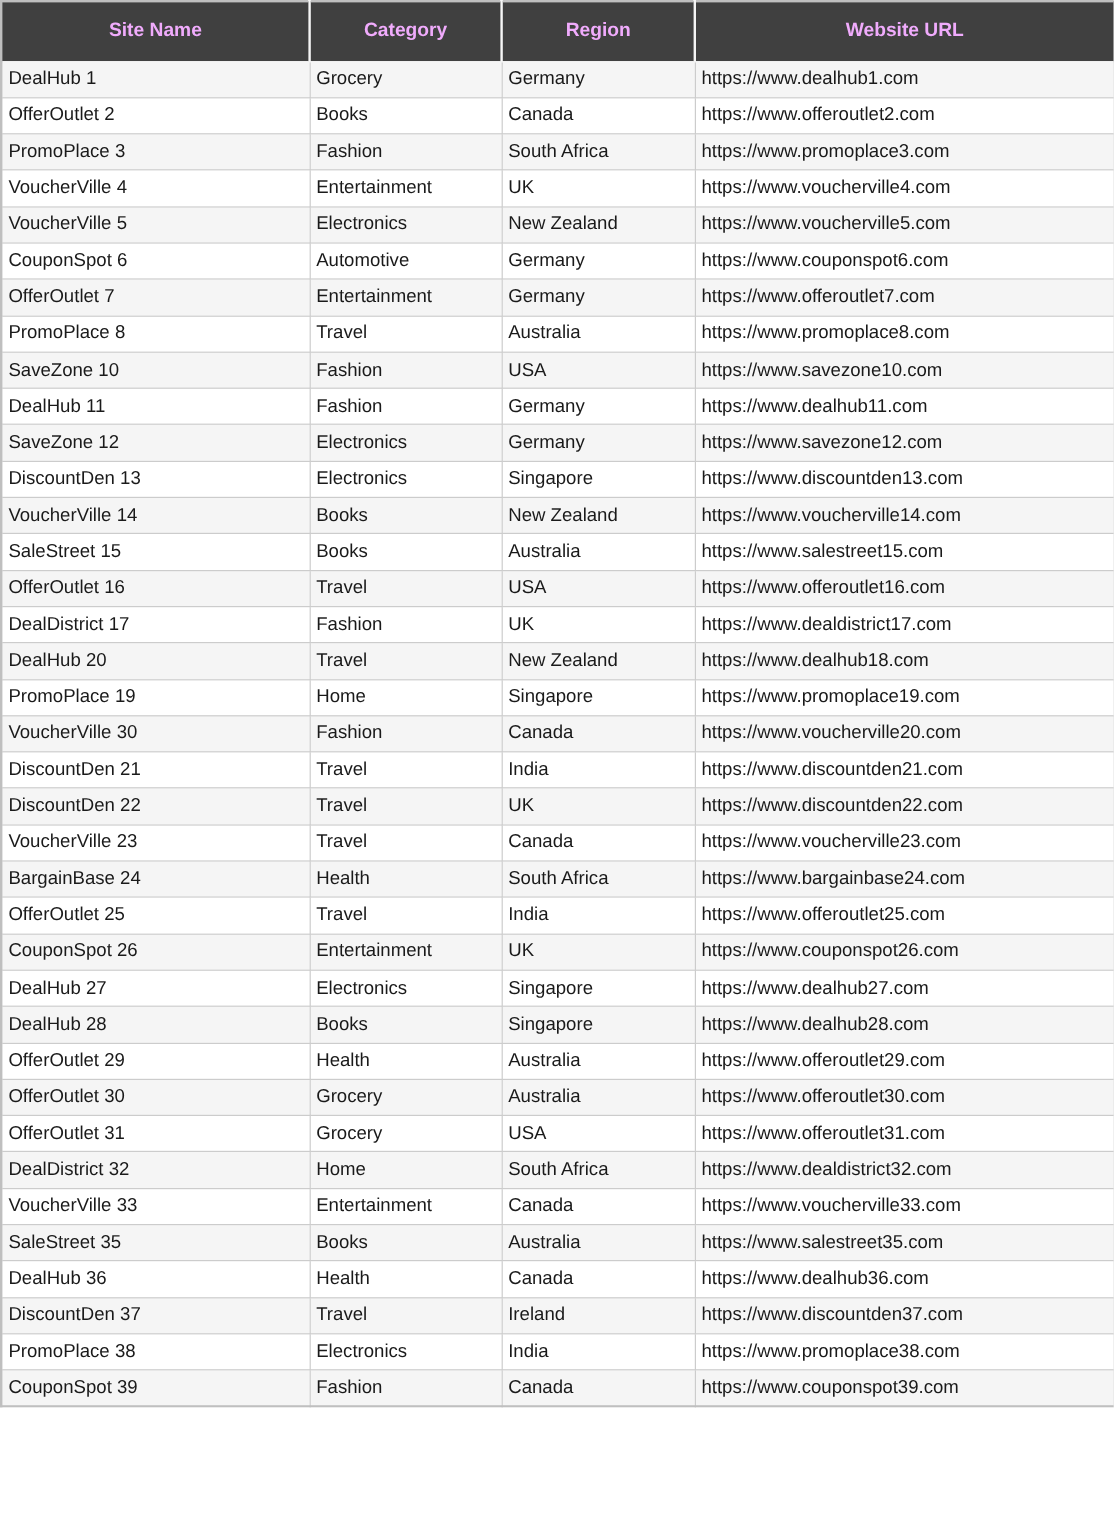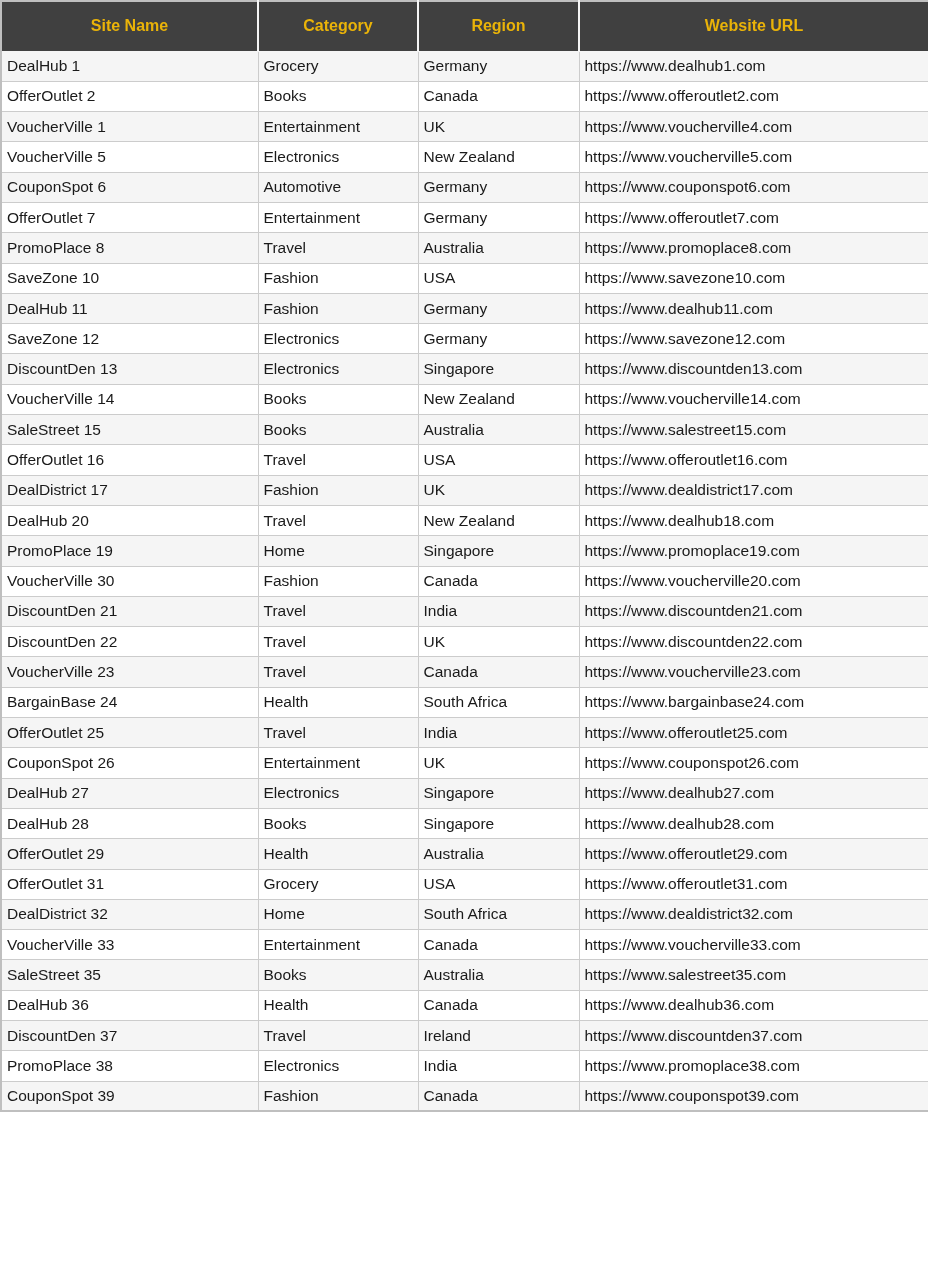--- a/index.html
+++ b/index.html
@@ -15,21 +15,21 @@
     border-collapse: collapse;
     table-layout: fixed;
     border: 2px solid #bfbfbf;
   }
   col.c-site     { width: 257px; }
   col.c-category { width: 160px; }
   col.c-region   { width: 161px; }
   col.c-url      { width: 350px; }
   thead th {
     background: #404040;
-    color: #eab308;
+    color: #f0abfc;
     font-weight: bold;
     font-size: 16px;
     text-align: center;
     vertical-align: middle;
     height: 50px;
     padding: 2px 6px;
     border-left: 2px solid #f5f5f5;
     border-bottom: 1px solid #f5f5f5;
   }
   thead th:first-child { border-left: none; }
@@ -71,21 +71,27 @@
     <td>Germany</td>
     <td>https://www.dealhub1.com</td>
   </tr>
       <tr>
     <td>OfferOutlet 2</td>
     <td>Books</td>
     <td>Canada</td>
     <td>https://www.offeroutlet2.com</td>
   </tr>
       <tr>
-    <td>VoucherVille 1</td>
+    <td>PromoPlace 3</td>
+    <td>Fashion</td>
+    <td>South Africa</td>
+    <td>https://www.promoplace3.com</td>
+  </tr>
+      <tr>
+    <td>VoucherVille 4</td>
     <td>Entertainment</td>
     <td>UK</td>
     <td>https://www.voucherville4.com</td>
   </tr>
       <tr>
     <td>VoucherVille 5</td>
     <td>Electronics</td>
     <td>New Zealand</td>
     <td>https://www.voucherville5.com</td>
   </tr>
@@ -221,20 +227,26 @@
     <td>Singapore</td>
     <td>https://www.dealhub28.com</td>
   </tr>
       <tr>
     <td>OfferOutlet 29</td>
     <td>Health</td>
     <td>Australia</td>
     <td>https://www.offeroutlet29.com</td>
   </tr>
       <tr>
+    <td>OfferOutlet 30</td>
+    <td>Grocery</td>
+    <td>Australia</td>
+    <td>https://www.offeroutlet30.com</td>
+  </tr>
+      <tr>
     <td>OfferOutlet 31</td>
     <td>Grocery</td>
     <td>USA</td>
     <td>https://www.offeroutlet31.com</td>
   </tr>
       <tr>
     <td>DealDistrict 32</td>
     <td>Home</td>
     <td>South Africa</td>
     <td>https://www.dealdistrict32.com</td>

